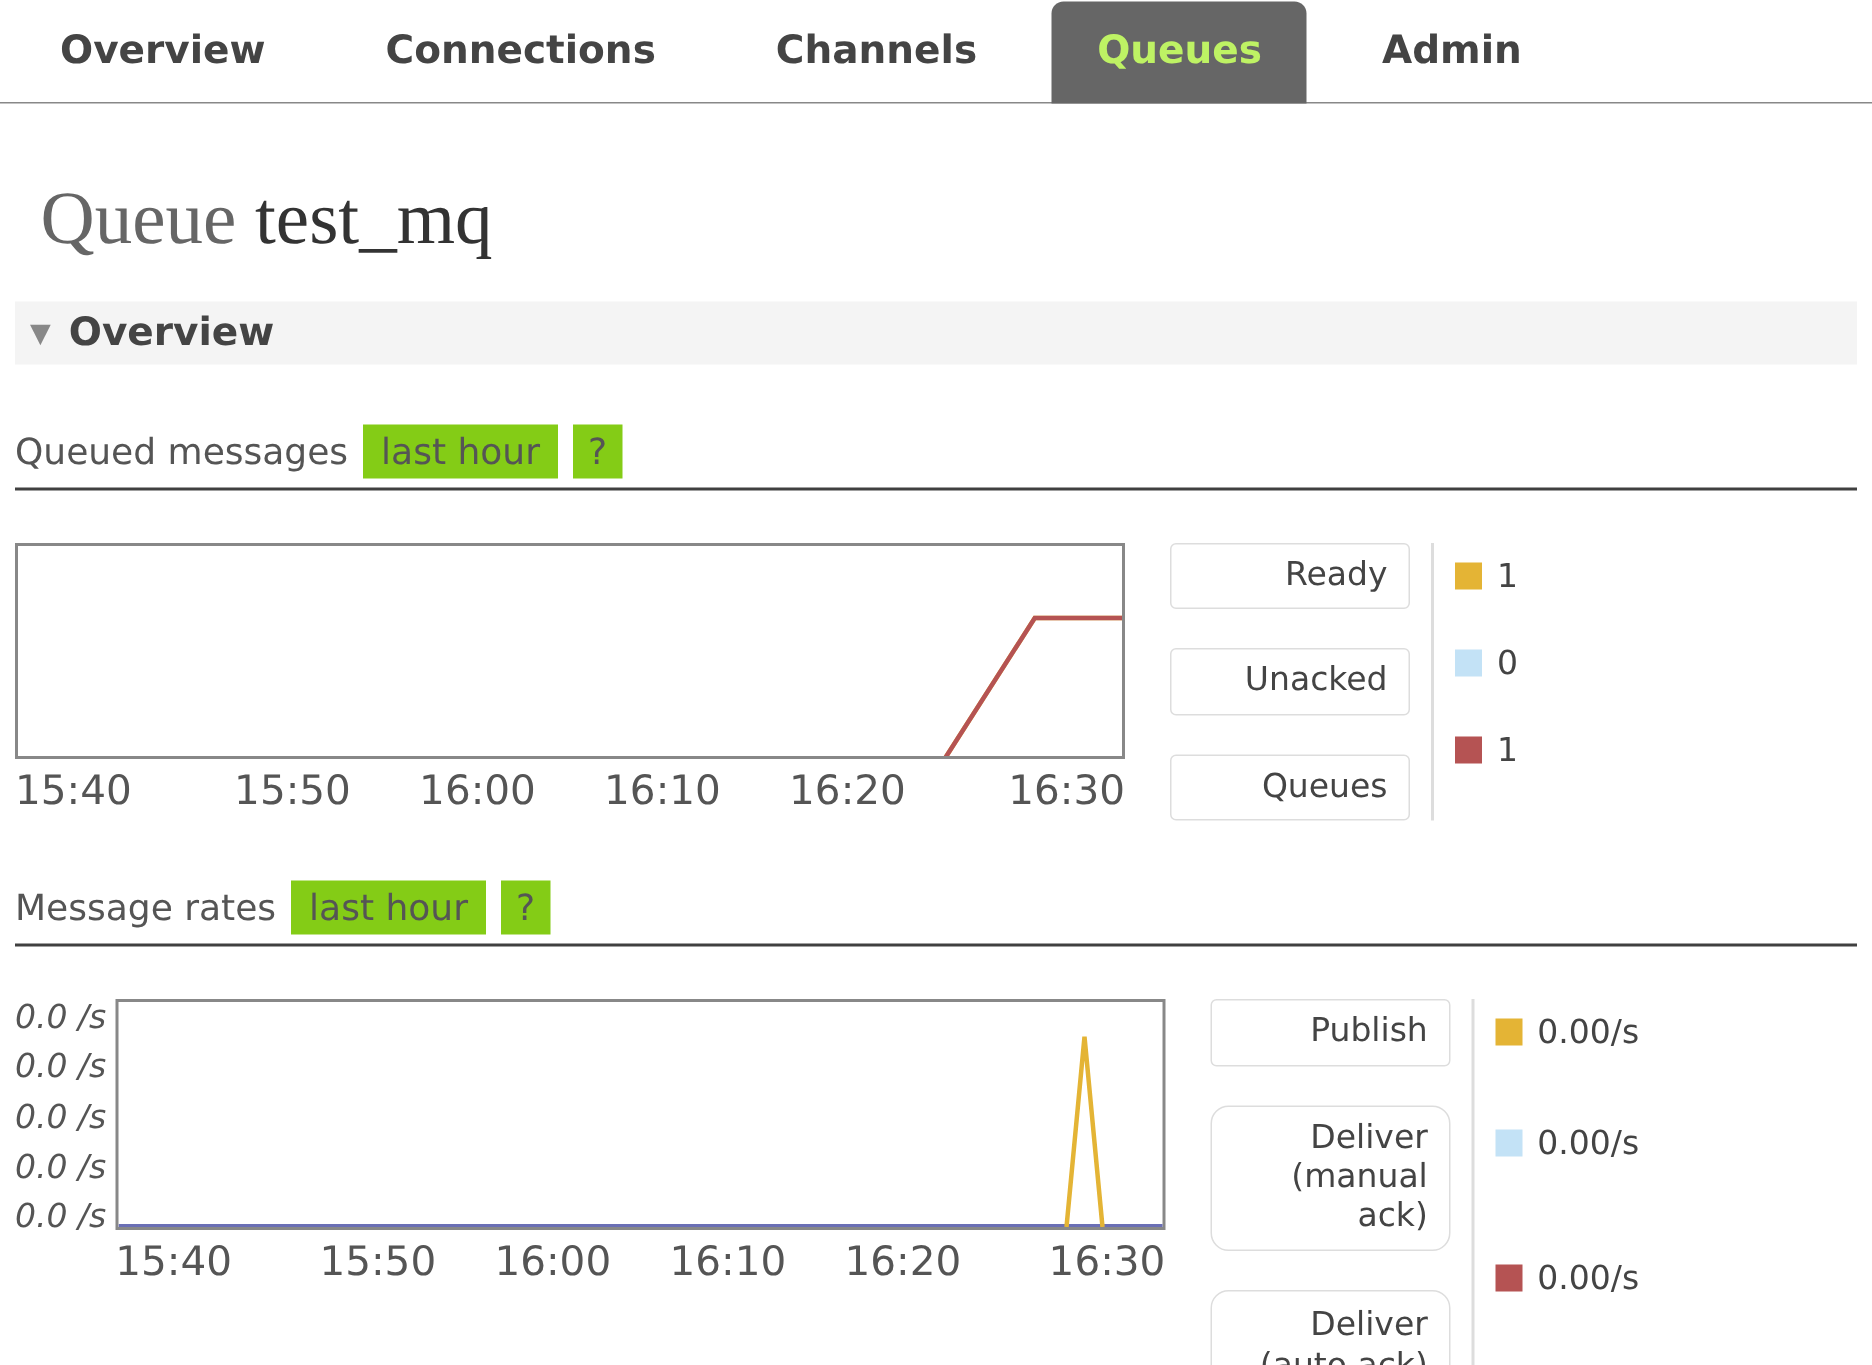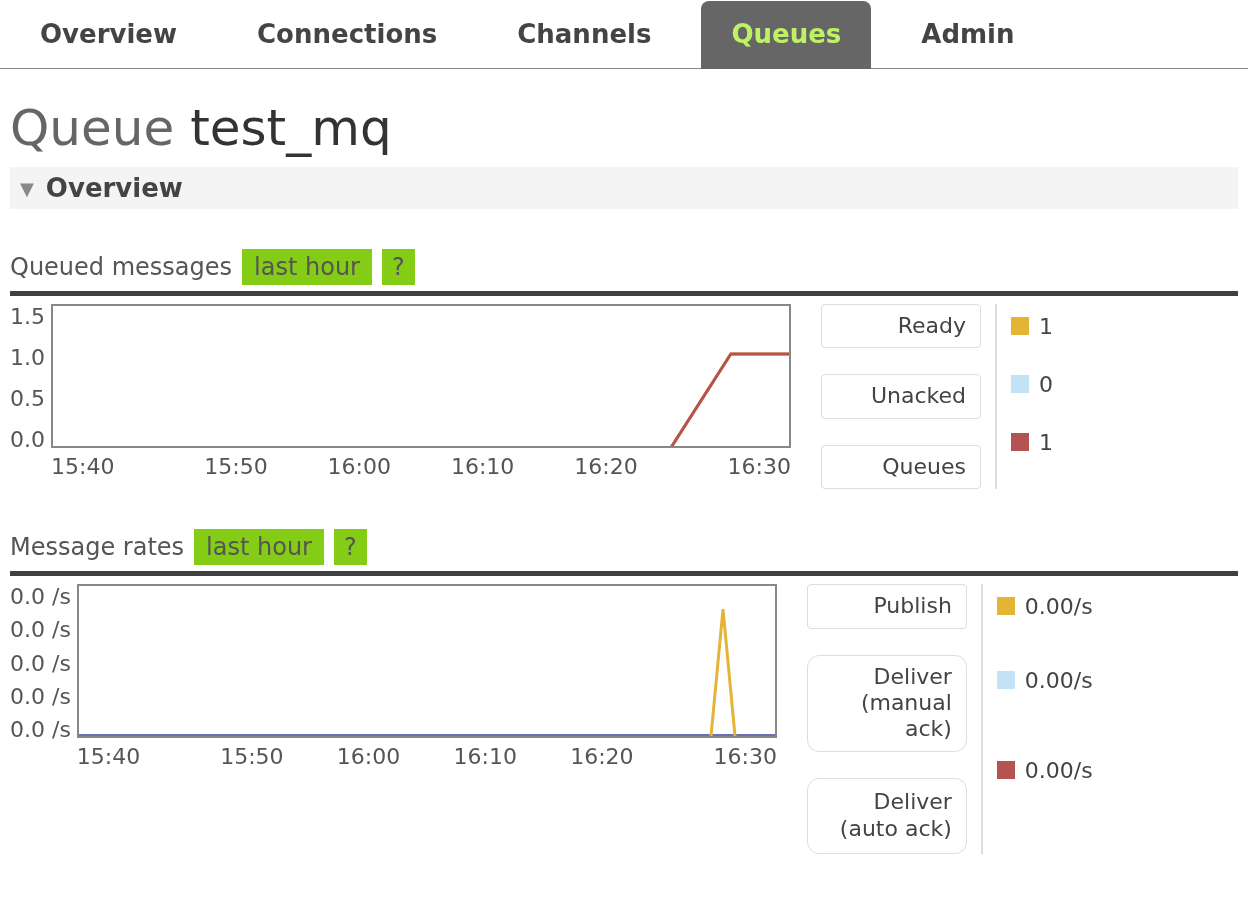--- a/index.html
+++ b/index.html
@@ -33,24 +33,25 @@
   .tab.active {
     background: #666;
     color: #bef264;
   }
 
   
   .page-title {
     padding: 30px 10px 10px 10px;
   }
   .page-title h1 {
-    margin: 0;
+    margin: 17px;
     font-weight: 400;
     font-size: 50px;
     color: #444;
+    font-family: Liberation Serif, serif;
   }
   .page-title h1 .prefix { color: #666; }
   .page-title h1 .name   { color: #333; }
 
   
   .section-header {
     background: #f4f4f4;
     display: flex;
     align-items: center;
     gap: 12px;
@@ -69,23 +70,23 @@
   }
 
   
   .chart-block {
     padding: 40px 10px 0 10px;
   }
   .chart-title-row {
     display: flex;
     align-items: center;
     gap: 10px;
-    border-bottom: 5px solid #404040;
+    border-bottom: 2px solid #404040;
     padding-bottom: 6px;
-    margin-bottom: 8px;
+    margin-bottom: 35px;
   }
   .chart-title-row .ct-label {
     font-size: 24px;
     color: #555;
   }
   .chip {
     background: #84cc16;
     padding: 4px 12px;
     font-size: 24px;
     color: #555;
@@ -106,21 +107,21 @@
     justify-content: space-between;
     align-items: flex-end;
     font-size: 22px;
     color: #555;
     padding-right: 6px;
   }
   .plot-wrap { display: flex; flex-direction: column; }
   .plot-box { border: 2px solid #888; background: #fff; }
   .x-labels {
     display: flex;
-    font-size: 22px;
+    font-size: 27px;
     color: #555;
     padding-top: 6px;
   }
   .x-labels span { flex: 1; text-align: center; }
   .x-labels span:first-child { text-align: left; }
   .x-labels span:last-child  { text-align: right; }
 
   
   .legend { display: flex; gap: 14px; align-items: stretch; }
   .legend .divider { width: 2px; background: #ddd; }
@@ -173,26 +174,20 @@
 
 <div class="chart-block">
   <div class="chart-title-row">
     <span class="ct-label">Queued messages</span>
     <span class="chip">last hour</span>
     <span class="chip help">?</span>
   </div>
 
   <div class="chart-row">
     <div class="chart-area">
-      <div class="y-labels" id="queued-y" style="height:148px;">
-          <div>1.5</div>
-          <div>1.0</div>
-          <div>0.5</div>
-          <div>0.0</div>
-        </div>
       <div class="plot-wrap">
         <svg id="queued-svg" class="plot-box" width="740" height="144">
             <path d="M0 144 L61.42 144 L122.84 144 L185 144 L246.42000000000002 144 L307.84 144 L370 144 L431.41999999999996 144 L492.84000000000003 144 L555 144 L616.42 144 L677.84 48 L740 48 " fill="none" stroke="#e4b435" stroke-width="3"></path>
             <path d="M0 144 L61.42 144 L122.84 144 L185 144 L246.42000000000002 144 L307.84 144 L370 144 L431.41999999999996 144 L492.84000000000003 144 L555 144 L616.42 144 L677.84 144 L740 144 " fill="none" stroke="#c3e2f6" stroke-width="3"></path>
             <path d="M0 144 L61.42 144 L122.84 144 L185 144 L246.42000000000002 144 L307.84 144 L370 144 L431.41999999999996 144 L492.84000000000003 144 L555 144 L616.42 144 L677.84 48 L740 48 " fill="none" stroke="#b55353" stroke-width="3"></path>
           </svg>
         <div class="x-labels" id="queued-x" style="width:740px;">
             <span>15:40</span>
             <span>15:50</span>
             <span>16:00</span>
@@ -230,21 +225,21 @@
 
 <div class="chart-block">
   <div class="chart-title-row">
     <span class="ct-label">Message rates</span>
     <span class="chip">last hour</span>
     <span class="chip help">?</span>
   </div>
 
   <div class="chart-row">
     <div class="chart-area">
-      <div class="y-labels" id="rates-y" style="height:158px;">
+      <div class="y-labels" id="rates-y" style="height:158px;font-style:italic;">
           <div>0.0 /s</div>
           <div>0.0 /s</div>
           <div>0.0 /s</div>
           <div>0.0 /s</div>
           <div>0.0 /s</div>
         </div>
       <div class="plot-wrap">
         <svg id="rates-svg" class="plot-box" width="700" height="154">
             <line x1="0" y1="150" x2="700" y2="150" stroke="#6b6fb5" stroke-width="4"></line>
             <path d="M 632 150 L 644 23.099999999999998 L 656 150" fill="none" stroke="#e4b435" stroke-width="3"></path>

